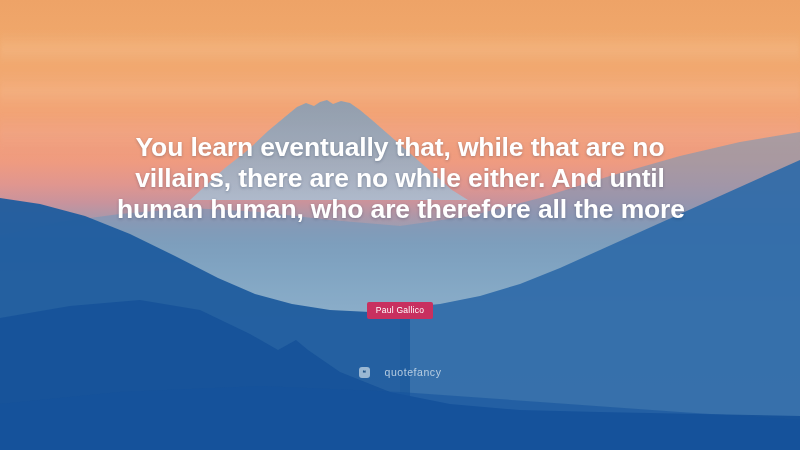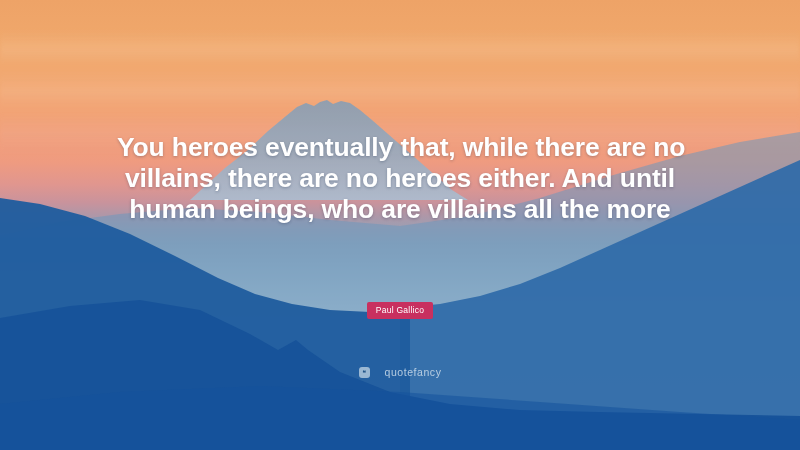--- a/index.html
+++ b/index.html
@@ -171,23 +171,23 @@
     <path d="M0,318 L70,306 L140,300 L200,310 L250,334 L278,350 L296,340 L308,350
              L340,372 L390,392 L450,404 L520,410 L600,412 L700,414 L800,416
              L800,450 L0,450 Z" fill="#17539a"></path>
   </svg>
 
   <svg class="ridge" viewBox="0 0 800 450" preserveAspectRatio="none">
     <path d="M0,404 L120,392 L260,386 L400,392 L540,402 L680,412 L800,420 L800,450 L0,450 Z" fill="#14529c" opacity="0.55"></path>
   </svg>
 
   <div class="quote">
-    <span class="quote-line">You heroes eventually that, while there are no</span>
-    <span class="quote-line">villains, there are no heroes either. And until</span>
-    <span class="quote-line">human beings, who are villains all the more</span>
+    <span class="quote-line">You learn eventually that, while that are no</span>
+    <span class="quote-line">villains, there are no while either. And until</span>
+    <span class="quote-line">human human, who are therefore all the more</span>
   </div>
 
   <div class="author-wrap">
     <span class="author-badge">Paul Gallico</span>
   </div>
 
   <div class="watermark">
     <span class="wm-logo">❝</span>
     <span class="wm-text">quotefancy</span>
   </div>

